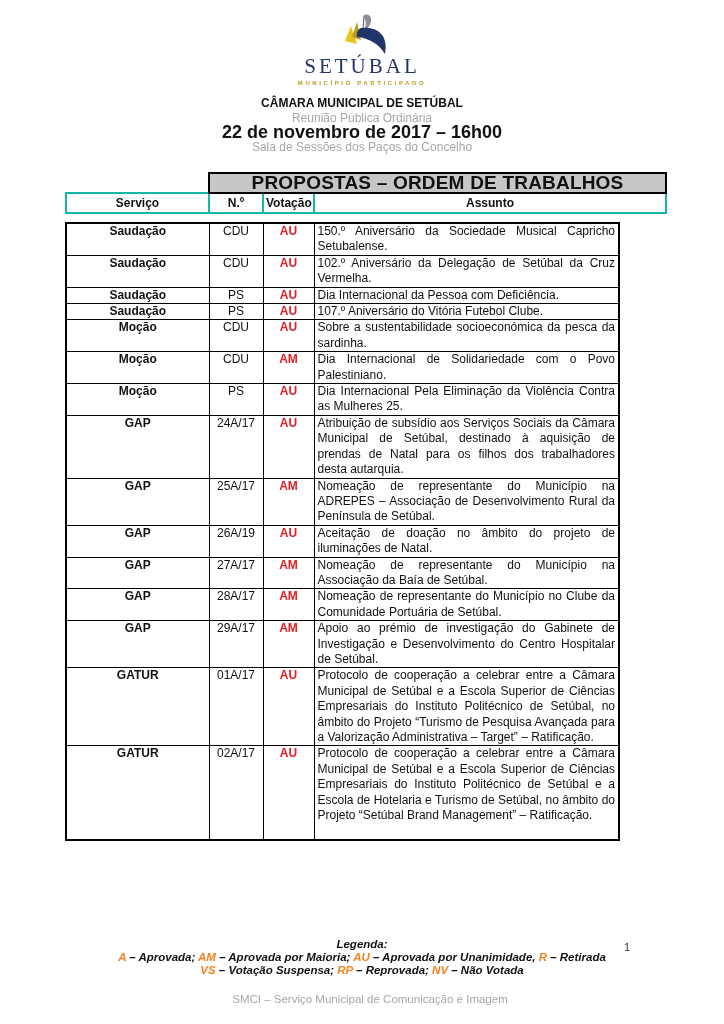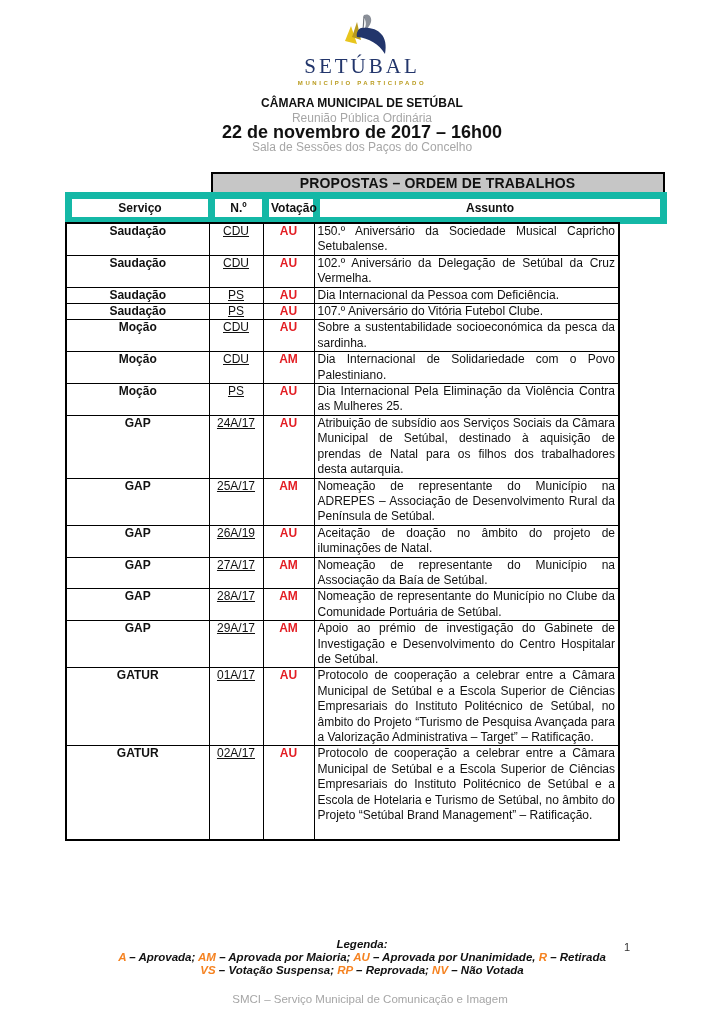--- a/index.html
+++ b/index.html
@@ -32,34 +32,34 @@
   .h-title{font-weight:bold;}
   .h-muted{color:var(--muted);}
   .h-date{font-weight:bold;font-size:18px;}
   
   table{border-collapse:collapse;table-layout:fixed;}
   .head-table{position:absolute;left:65px;top:172px;width:602px;font-size:12px;}
   .head-table td,.head-table th{padding:1px 2px;line-height:16px;}
   .nocell{border:none;}
   .banner{
     background:var(--banner);border:2px solid #000;text-align:center;
-    font-weight:bold;font-size:14px;letter-spacing:.2px;
-  }
-  .head-table th{border:7px solid #14b8a6;font-weight:bold;text-align:center;font-size:12px;}
+    font-weight:bold;font-size:19px;letter-spacing:.2px;
+  }
+  .head-table th{border:2px solid #14b8a6;font-weight:bold;text-align:center;font-size:12px;}
   .body-table{position:absolute;left:65px;top:222px;width:555px;font-size:12px;}
   .body-table td{
     border:1px solid #000;vertical-align:top;padding:0 3px;line-height:15.4px;
   }
   .body-table tr td{border-left-width:2px;}
   .body-table tr td + td{border-left-width:1px;}
   .body-table tr td:last-child{border-right-width:2px;}
   .body-table tr:first-child td{border-top-width:2px;}
   .body-table tr:last-child td{border-bottom-width:2px;padding-bottom:16px;}
   .cell-servico{font-weight:bold;text-align:center;}
-  .cell-numero{text-align:center;text-decoration:underline;}
+  .cell-numero{text-align:center;}
   .cell-votacao{font-weight:bold;text-align:center;color:var(--red);}
   .cell-assunto{text-align:justify;padding:0 5px;}
   
   .legend{position:absolute;top:938px;left:0;right:0;text-align:center;font-size:11.5px;line-height:13px;font-weight:bold;font-style:italic;}
   .legend .abbr{color:var(--orange);}
   .page-number{position:absolute;top:941px;left:624px;font-size:11px;color:#333;}
   .smci{position:absolute;top:993px;left:0;right:0;text-align:center;color:var(--muted);font-size:11.5px;padding-left:16px;}
 </style>
 </head>
 <body>

